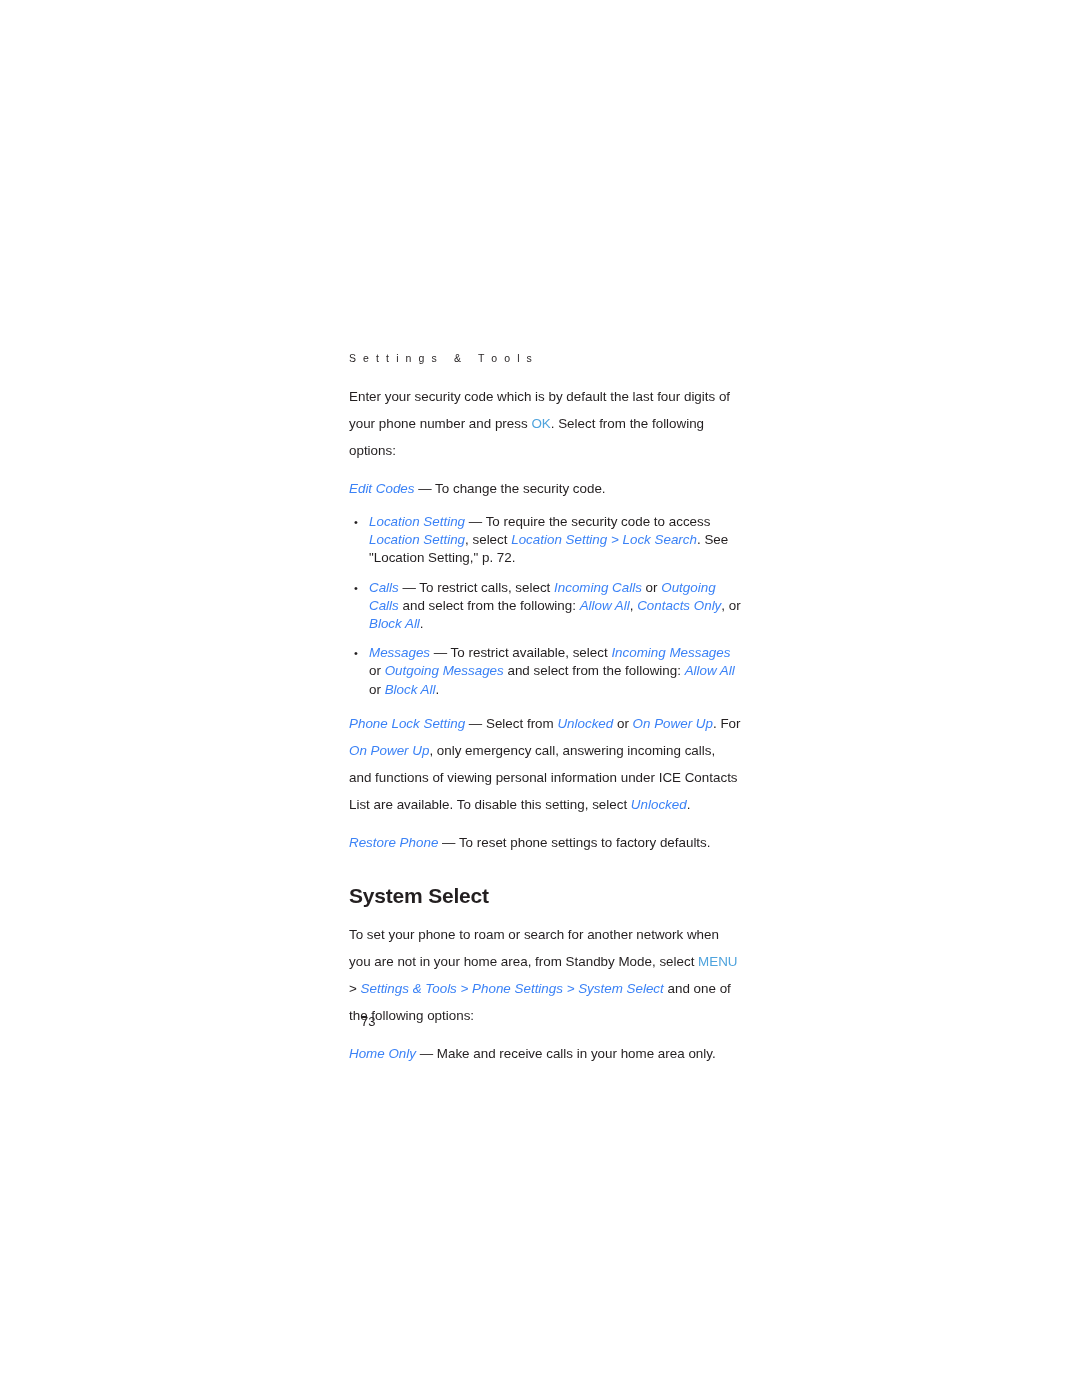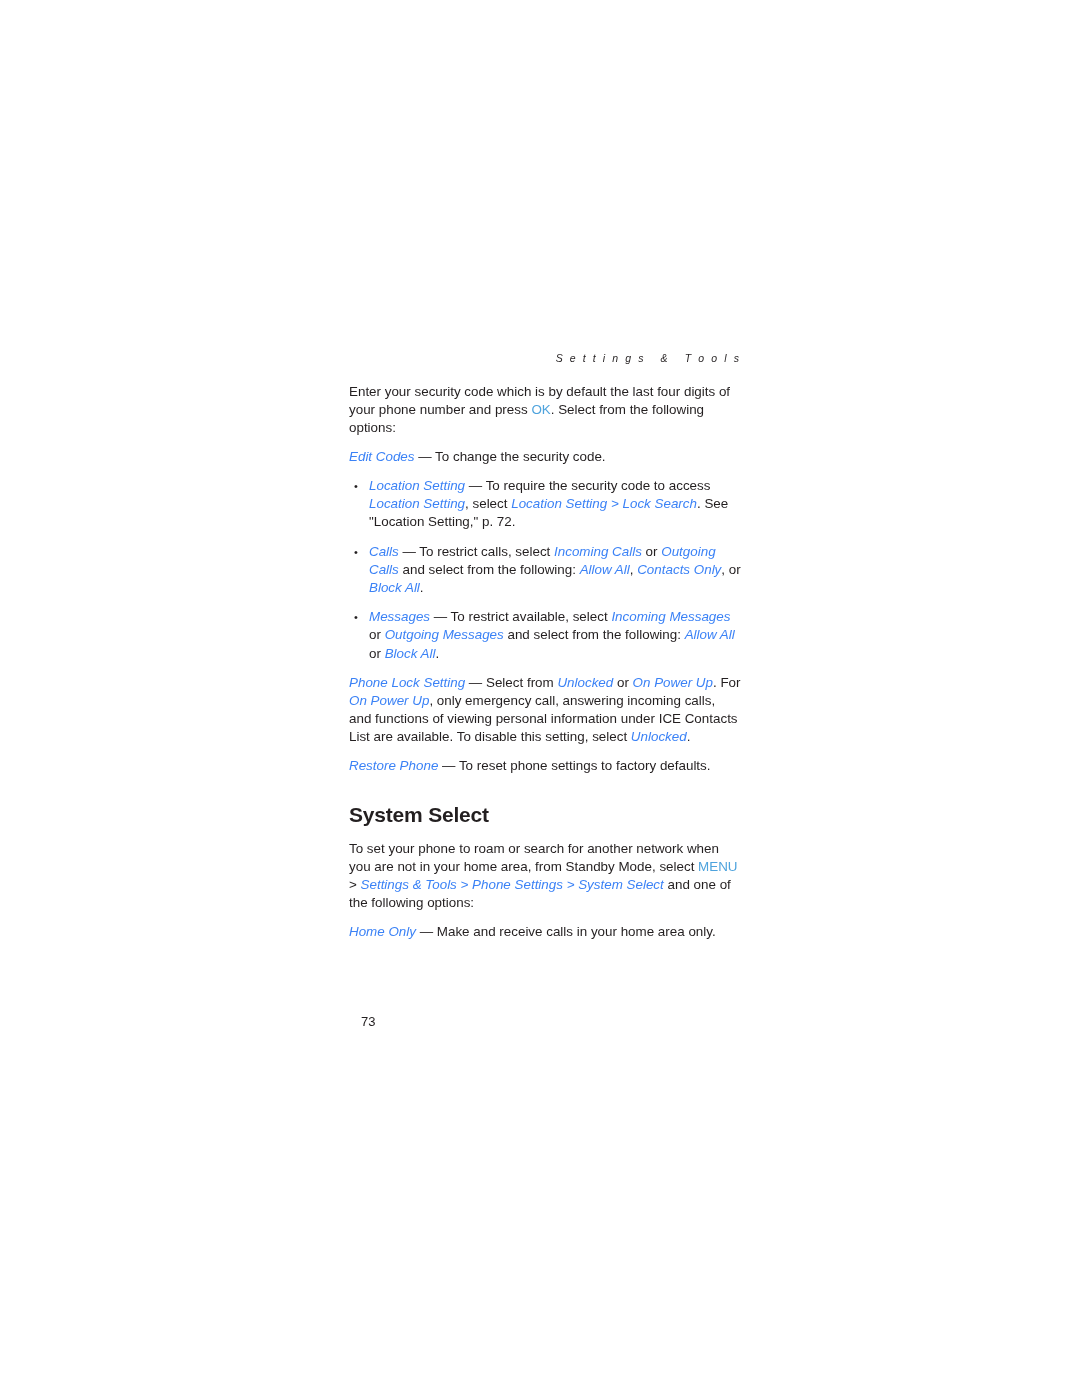--- a/index.html
+++ b/index.html
@@ -19,29 +19,28 @@
   .content {
     position: absolute;
     left: 349px;
     top: 352px;
     width: 392px;
   }
   .header {
     font-size: 10.5px;
     letter-spacing: 2.1px;
     color: #231f20;
-    text-align: right;
+    text-align: left;
     margin-bottom: 19px;
     white-space: pre;
-    font-style: italic;
   }
   p {
     margin: 0 0 11px 0;
     font-size: 13.4px;
-    line-height: 18px;
+    line-height: 27px;
     text-align: left;
   }
   .bulletlist {
     margin: 0;
     padding: 0;
     list-style: none;
   }
   .bulletlist li {
     position: relative;
     padding-left: 20px;

